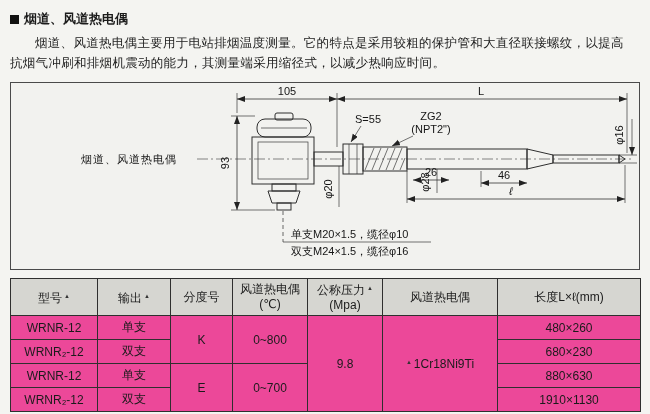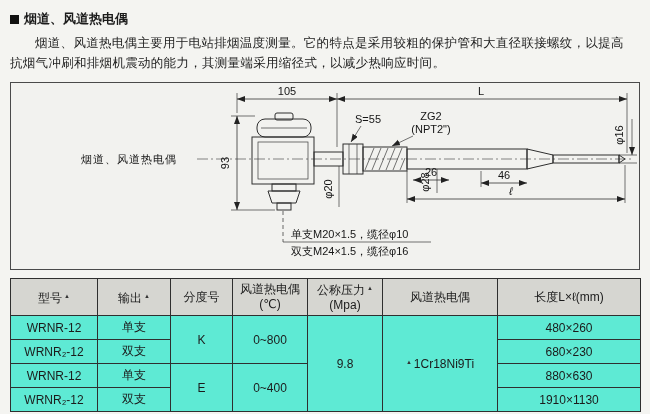--- a/index.html
+++ b/index.html
@@ -15,21 +15,21 @@
   .figure{border:1px solid #4a4a4a;background:#f2f2ef;width:628px;}
   svg text{font-size:11px;fill:#151515;font-family:"Liberation Sans","DejaVu Sans",sans-serif;}
   .ln{stroke:#2e2e2e;stroke-width:1;fill:none;}
   .thin{stroke:#3a3a3a;stroke-width:0.7;fill:none;}
   .dim{stroke:#333;stroke-width:0.8;fill:none;marker-start:url(#arr);marker-end:url(#arr);}
   .cl{stroke:#555;stroke-width:0.7;fill:none;stroke-dasharray:11 3 2 3;}
   .dash{stroke:#444;stroke-width:0.8;fill:none;stroke-dasharray:4 3;}
   .spec{border-collapse:collapse;width:630px;margin-top:8px;font-size:12px;table-layout:fixed;}
   .spec th,.spec td{border:1px solid #2f2f2f;text-align:center;padding:1px 3px;overflow:hidden;}
   .spec thead th{background:#d6d6d1;font-weight:normal;height:34px;line-height:15px;}
-  .spec td{height:21px;background:#5eead4;}
+  .spec td{height:21px;background:#ec4899;}
   .tri{font-size:6px;vertical-align:4px;margin-left:2px;color:#333;}
   .triM{font-size:6px;vertical-align:4px;margin-right:2px;color:#333;}
 </style>
 </head>
 <body>
 
 <div class="doc">
 
   <div class="sec-title">
     <span class="sq"></span>
@@ -176,21 +176,21 @@
       </tr>
       <tr>
         <td>WRNR₂-12</td>
         <td>双支</td>
         <td>680×230</td>
       </tr>
       <tr>
         <td>WRNR-12</td>
         <td>单支</td>
         <td rowspan="2">E</td>
-        <td rowspan="2">0~400</td>
+        <td rowspan="2">0~700</td>
         <td>880×630</td>
       </tr>
       <tr>
         <td>WRNR₂-12</td>
         <td>双支</td>
         <td>1910×1130</td>
       </tr>
     </tbody>
   </table>
 

